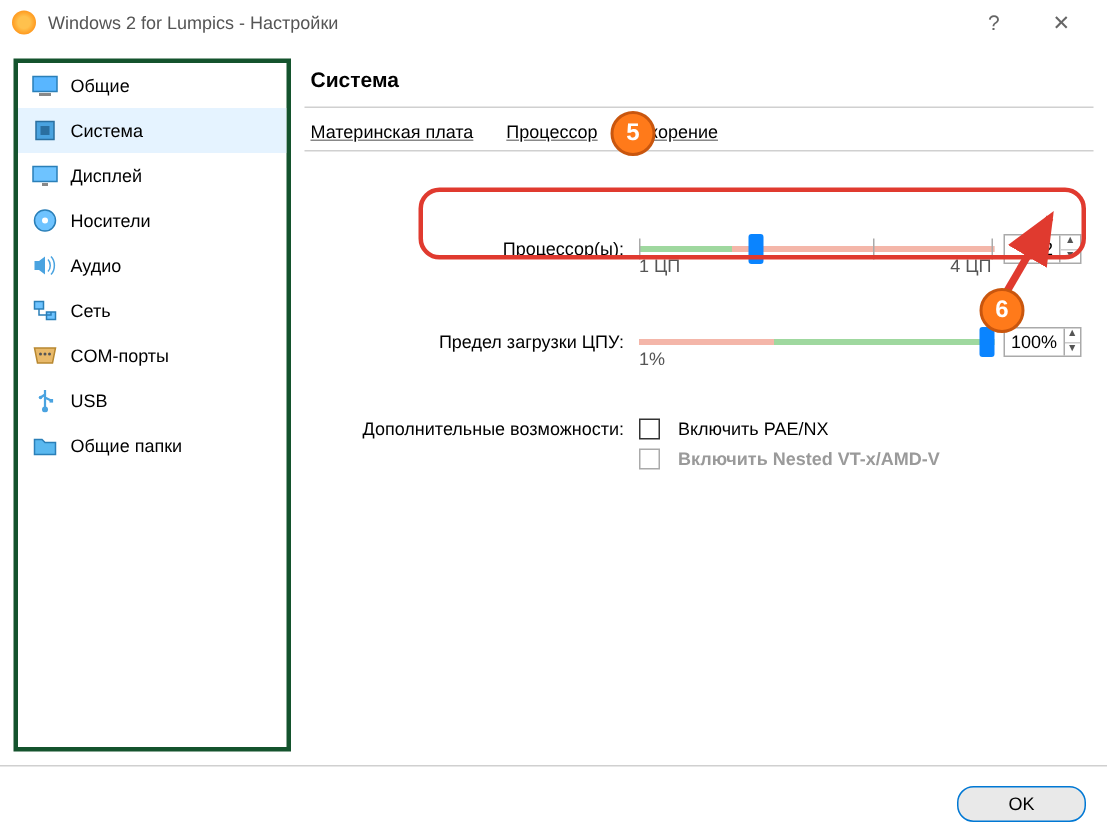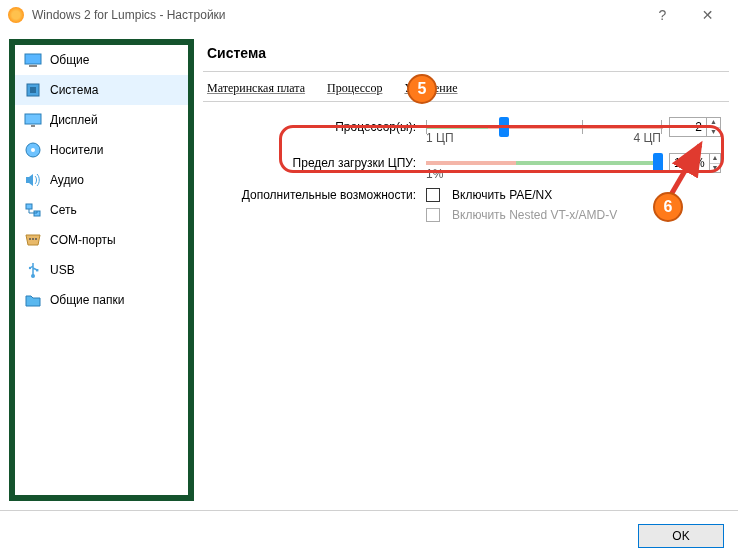--- a/index.html
+++ b/index.html
@@ -6,34 +6,34 @@
 body { background: #fff; width: 738px; height: 560px; position: relative; overflow: hidden; }
 
 
 .titlebar { height: 30px; display: flex; align-items: center; padding: 0 8px; }
 .titlebar .app-icon { width: 16px; height: 16px; border-radius: 50%; background: radial-gradient(circle, #ffc14d 35%, #ff9a1f 70%); margin-right: 8px; }
 .titlebar .title { color: #555; flex: 1; }
 .titlebar .win-btn { width: 45px; height: 30px; display: flex; align-items: center; justify-content: center; color: #666; font-size: 14px; }
 
 
 .content { position: absolute; top: 30px; left: 0; right: 0; bottom: 50px; padding: 9px; display: flex; gap: 9px; }
-.sidebar { width: 185px; border: 6px solid #14532d; background: #fff; overflow: hidden; }
+.sidebar { width: 185px; border: 3px solid #14532d; background: #fff; overflow: hidden; }
 .sidebar-item { display: flex; align-items: center; height: 30px; padding: 0 9px; gap: 8px; cursor: pointer; }
 .sidebar-item.selected { background: #e5f3ff; }
 .sidebar-item .ic { width: 18px; height: 16px; display: flex; align-items: center; justify-content: center; }
 .sidebar-item span { color: #000; }
 
 .main { flex: 1; display: flex; flex-direction: column; }
 .main-title { font-size: 14px; font-weight: 600; padding: 6px 4px 10px; border-bottom: 1px solid #d0d0d0; margin-bottom: 4px; }
 
 .tabs { display: flex; gap: 18px; padding: 2px 2px 0; border-bottom: 1px solid #d0d0d0; }
-.tab { padding: 3px 2px 5px; color: #000; text-decoration: underline; text-decoration-color: #888; cursor: pointer; position: relative; font-family: Liberation Serif, serif; }
+.tab { padding: 3px 2px 5px; color: #000; text-decoration: underline; text-decoration-color: #888; cursor: pointer; position: relative; }
 
 .form { padding: 14px 8px 0; }
-.row { display: flex; align-items: center; margin-bottom: 4px; }
+.row { display: flex; align-items: center; margin-bottom: 4px; margin-top: 40px; }
 .row .label { width: 215px; text-align: right; padding-right: 10px; }
 .row .ctrl { flex: 1; display: flex; align-items: center; gap: 6px; }
 
 
 .slider-wrap { flex: 1; position: relative; height: 22px; }
 .slider-track { position: absolute; top: 9px; left: 0; right: 0; height: 4px; background: #ddd; }
 .slider-green { position: absolute; top: 9px; left: 0; height: 4px; background: #9fd89f; }
 .slider-red { position: absolute; top: 9px; height: 4px; background: #f4b6a9; }
 .slider-knob { position: absolute; top: 1px; width: 10px; height: 20px; background: #0a84ff; border-radius: 2px; }
 .tick { position: absolute; top: 4px; width: 1px; height: 14px; background: #aaa; }
@@ -42,26 +42,26 @@
 .slider-labels span { position: absolute; }
 
 .spin { width: 52px; height: 20px; border: 1px solid #aaa; display: flex; align-items: center; background: #fff; }
 .spin .val { flex: 1; text-align: right; padding: 0 4px; }
 .spin .arrows { width: 14px; height: 100%; display: flex; flex-direction: column; border-left: 1px solid #aaa; }
 .spin .arrows div { flex: 1; font-size: 7px; text-align: center; line-height: 8px; color: #555; border-bottom: 1px solid #ccc; }
 .spin .arrows div:last-child { border: 0; }
 
 .chk { width: 14px; height: 14px; border: 1px solid #333; margin-right: 6px; }
 .chk.dis { border-color: #aaa; }
-.opt-label.dis { color: #9a9a9a; }
+.opt-label.dis { color: #9a9a9a; font-weight: bold; }
 
 
 .footer { position: absolute; bottom: 0; left: 0; right: 0; height: 50px; border-top: 1px solid #d0d0d0; display: flex; justify-content: flex-end; align-items: center; gap: 8px; padding: 0 14px; }
 .btn { min-width: 86px; height: 24px; border: 1px solid #adadad; background: #e9e9e9; display: flex; align-items: center; justify-content: center; cursor: pointer; }
-.btn.primary { border-color: #0078d4; }
+.btn.primary { border-color: #0078d4; border-radius: 11px; }
 
 
 .callout { position: absolute; width: 30px; height: 30px; border-radius: 50%; background: #ff7a1a; border: 2px solid #c9560e; color: #fff; font-size: 16px; font-weight: bold; display: flex; align-items: center; justify-content: center; z-index: 20; }
 .redbox { position: absolute; border: 3px solid #e03a2f; border-radius: 14px; z-index: 10; pointer-events: none; }
 .arrow-svg { position: absolute; z-index: 15; pointer-events: none; }
 </style>
 </head>
 <body>
 
 <div class="titlebar">

